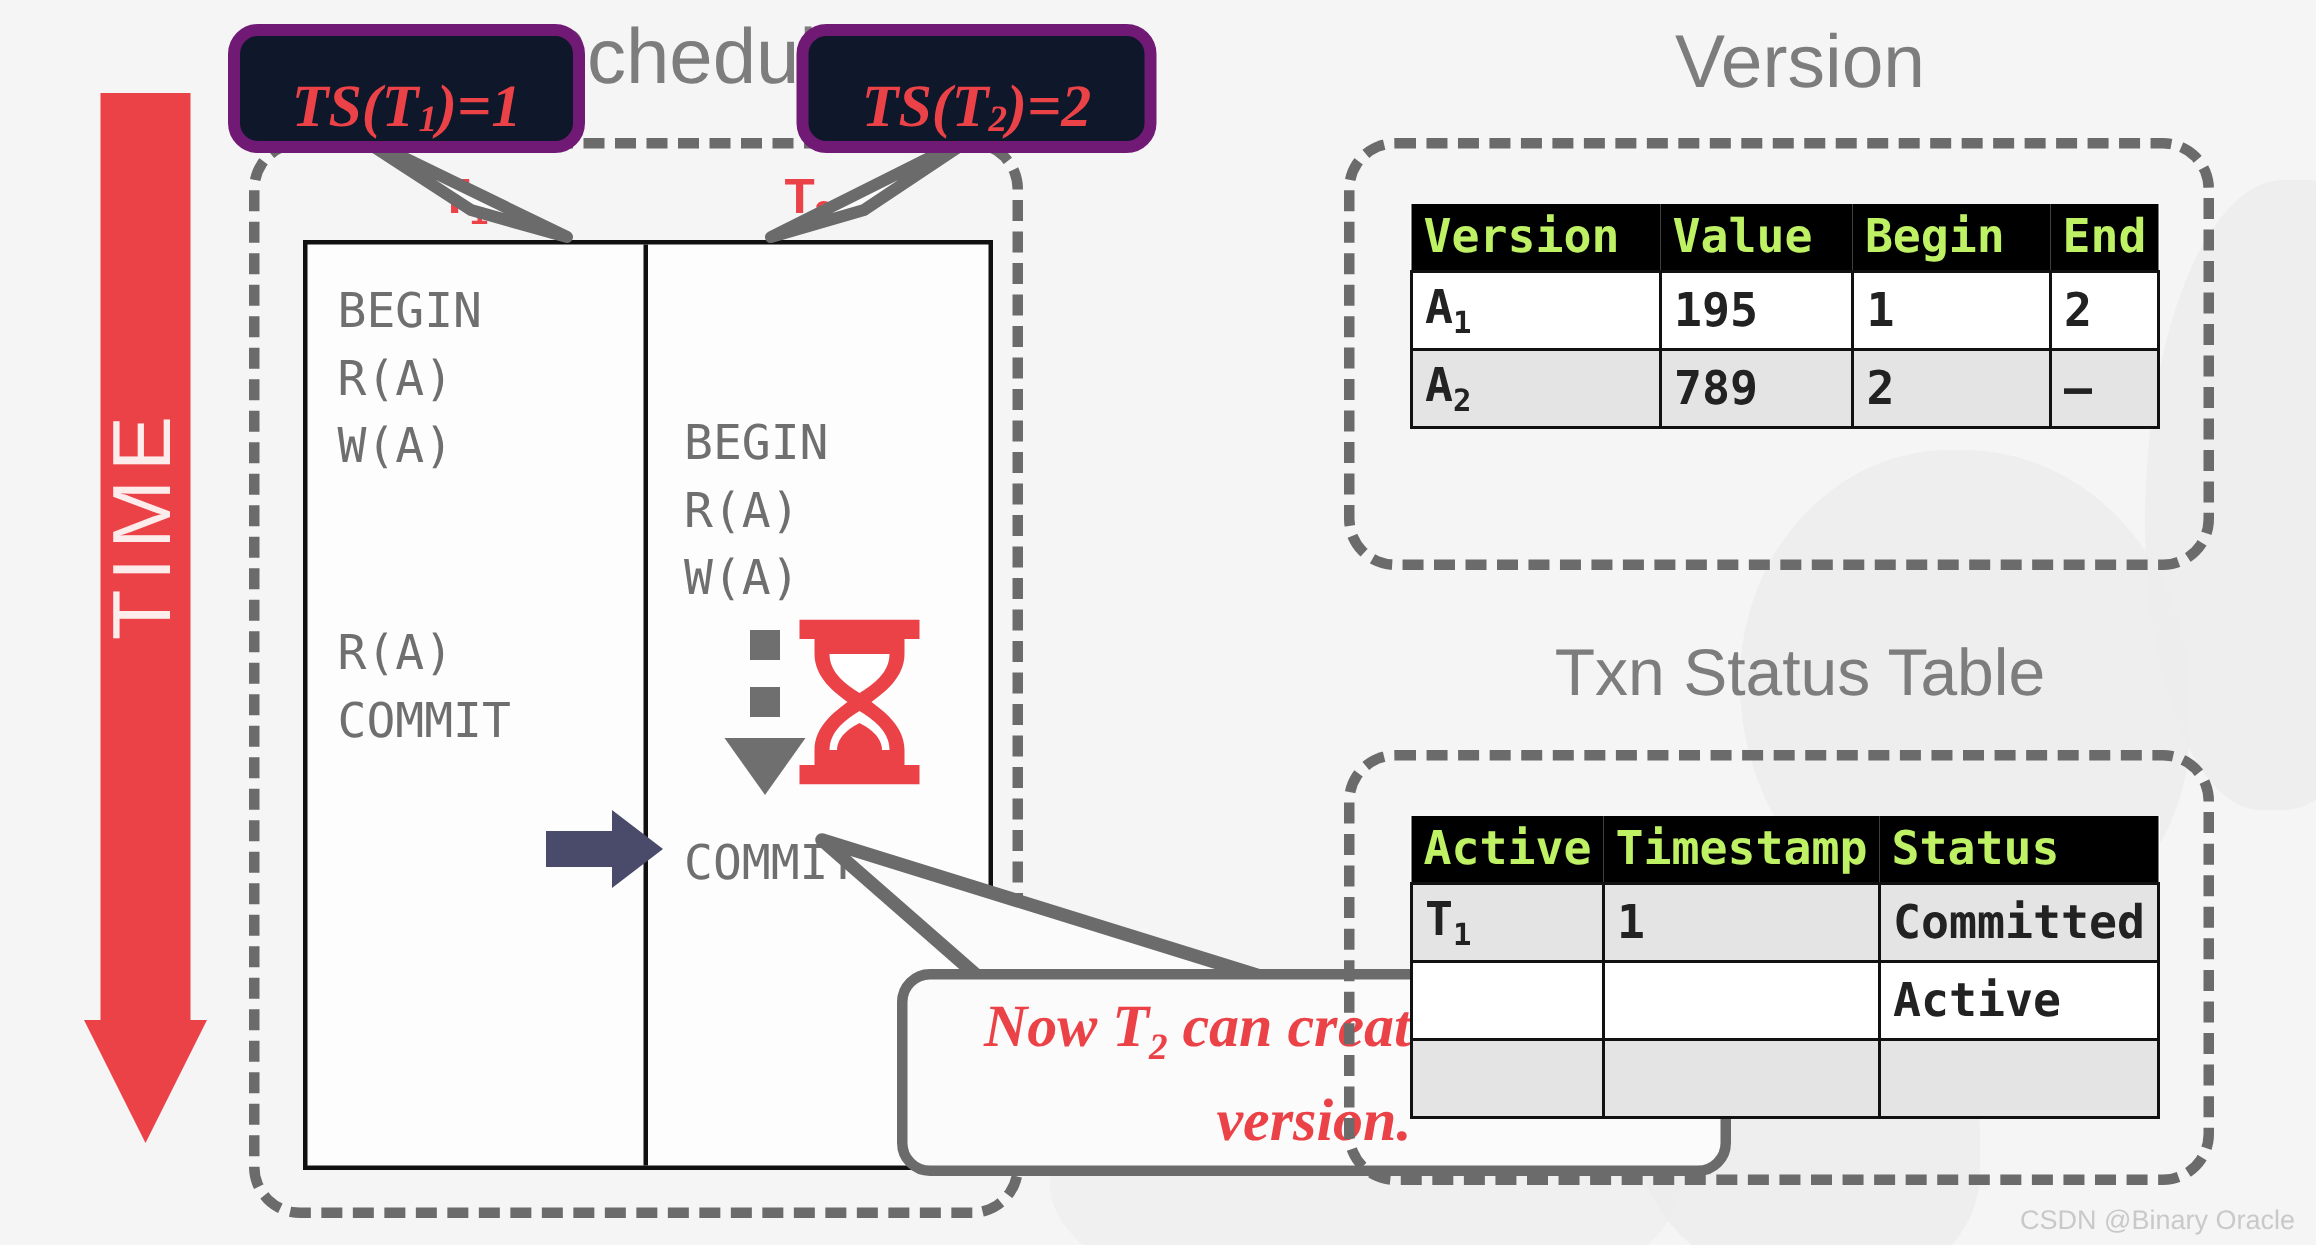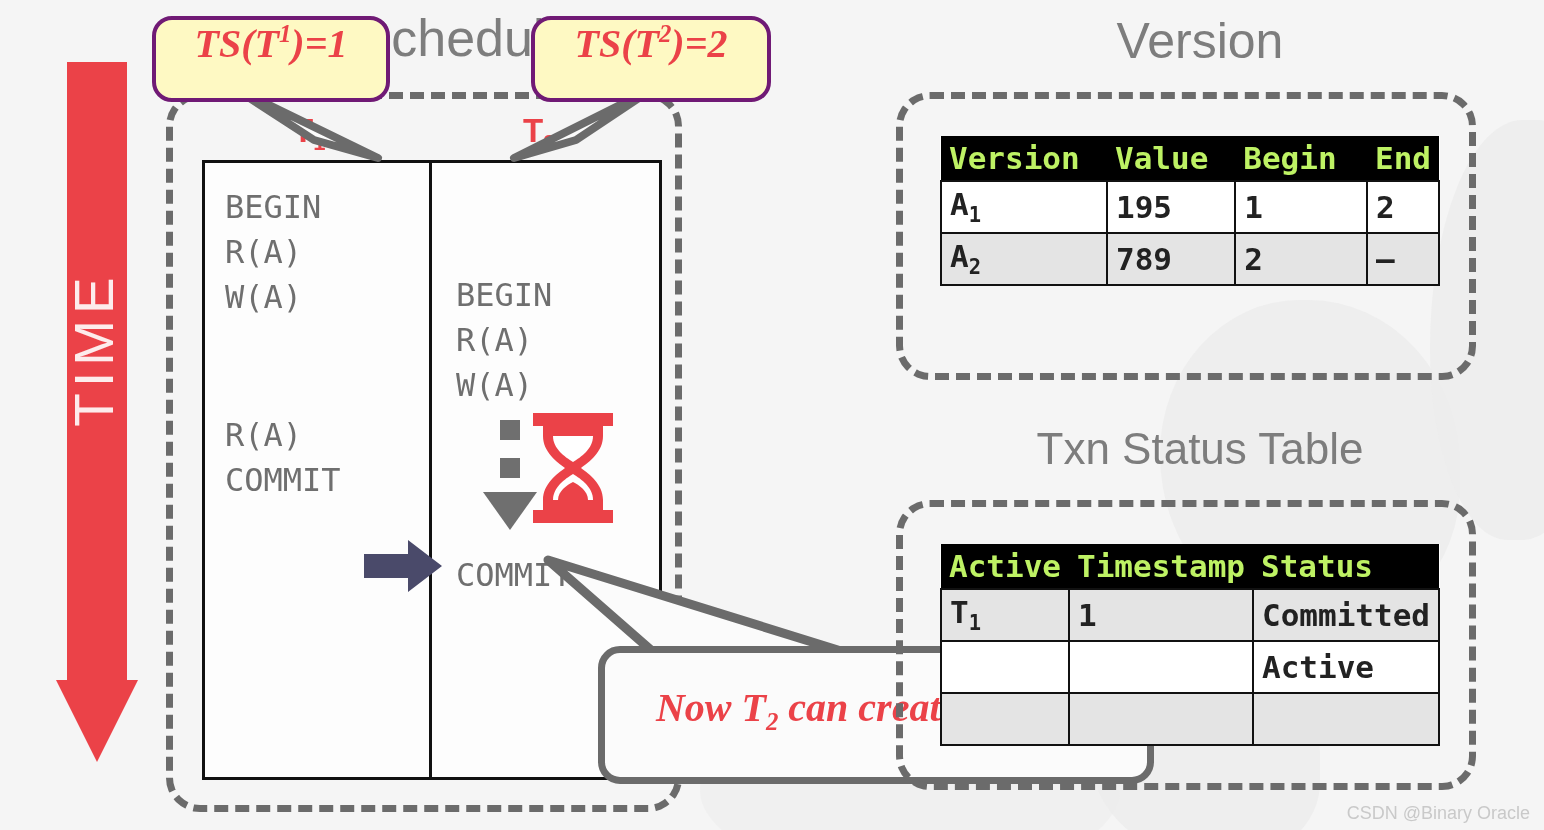--- a/index.html
+++ b/index.html
@@ -98,25 +98,25 @@
   }
   
   #hourglass { position:absolute; left:531px; top:413px; width:84px; height:110px; }
 
   
   #navy-arrow { position:absolute; left:364px; top:540px; width:78px; height:52px; }
 
   
   .bubble {
     position:absolute;
-    background:#fef9c3;
-    border:4px solid #701a75;
+    background:#0f172a;
+    border:8px solid #701a75;
     border-radius:20px;
     box-sizing:border-box;
-    display:flex; align-items:flex-start; justify-content:center;
+    display:flex; align-items:flex-end; justify-content:center;
     color:#eb4248;
     font-family:"Liberation Serif", serif;
     font-style:italic; font-weight:bold;
   }
   .bubble sub { font-size:.62em; }
   #bubble-ts1 { left:152px; top:16px; width:238px; height:86px; font-size:40px; }
   #bubble-ts2 { left:531px; top:16px; width:240px; height:86px; font-size:40px; }
   .bubble-tail { position:absolute; }
 
   
@@ -260,20 +260,21 @@
       <span>)=2</span>
   </div>
 
   <svg id="note-tail" viewBox="0 0 340 130">
     <path d="M8 12 L330 112 L120 110 Z" fill="#fbfbfb" stroke="#6b6b6b" stroke-width="9" stroke-linejoin="round"></path>
   </svg>
   <div id="note-callout">
     <div>
       <span>Now T</span><sub>2</sub><span> can create the new</span>
       <br>
+      <span>version.</span>
     </div>
   </div>
 
   <div id="db-title">Version</div>
   <div class="dashbox" id="db-box"></div>
   <table class="datatable" id="db-table">
     <thead>
       <tr>
         <th>Version</th>
         <th>Value</th>

